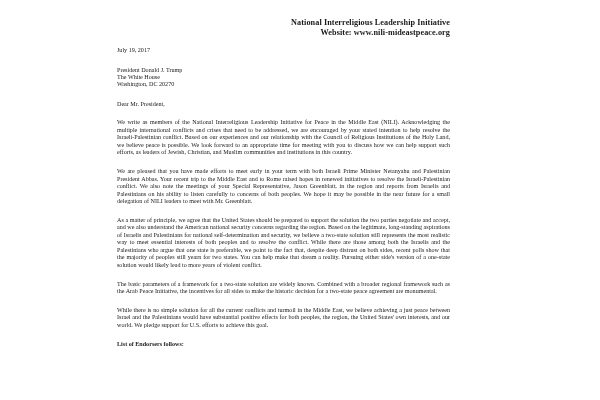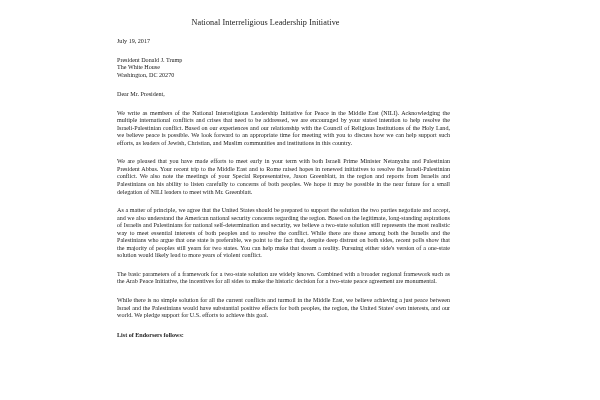--- a/index.html
+++ b/index.html
@@ -19,22 +19,22 @@
   .page {
     position: relative;
     width: 600px;
     height: 400px;
     background: #ffffff;
     box-sizing: border-box;
     padding: 18px 150px 0 117px;
   }
   
   .letterhead {
-    text-align: center;
-    font-weight: normal;
+    text-align: right;
+    font-weight: bold;
     font-size: 8.2px;
     line-height: 9.6px;
     margin: 0 0 0 -36px;
     letter-spacing: 0.01em;
   }
   .letterhead div {
     white-space: nowrap;
   }
   
   .date-line {
@@ -70,20 +70,21 @@
     margin-top: 12px;
   }
 </style>
 </head>
 <body>
 
 <div class="page">
 
   <div class="letterhead">
     <div>National Interreligious Leadership Initiative</div>
+    <div>Website: www.nili-mideastpeace.org</div>
   </div>
 
   <div class="date-line">July 19, 2017</div>
 
   <div class="recipient">
     <div>President Donald J. Trump</div>
     <div>The White House</div>
     <div>Washington, DC 20270</div>
   </div>
 

